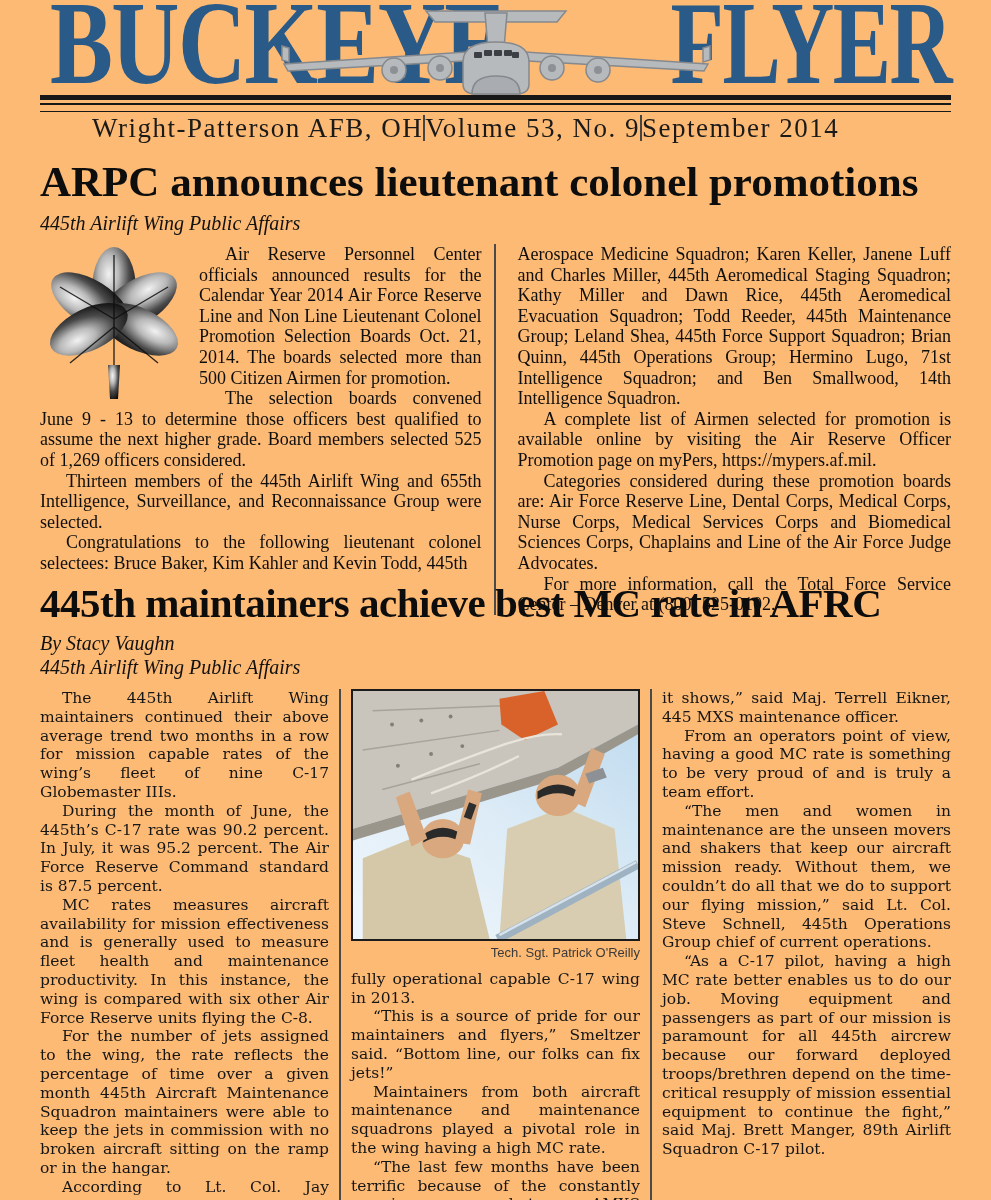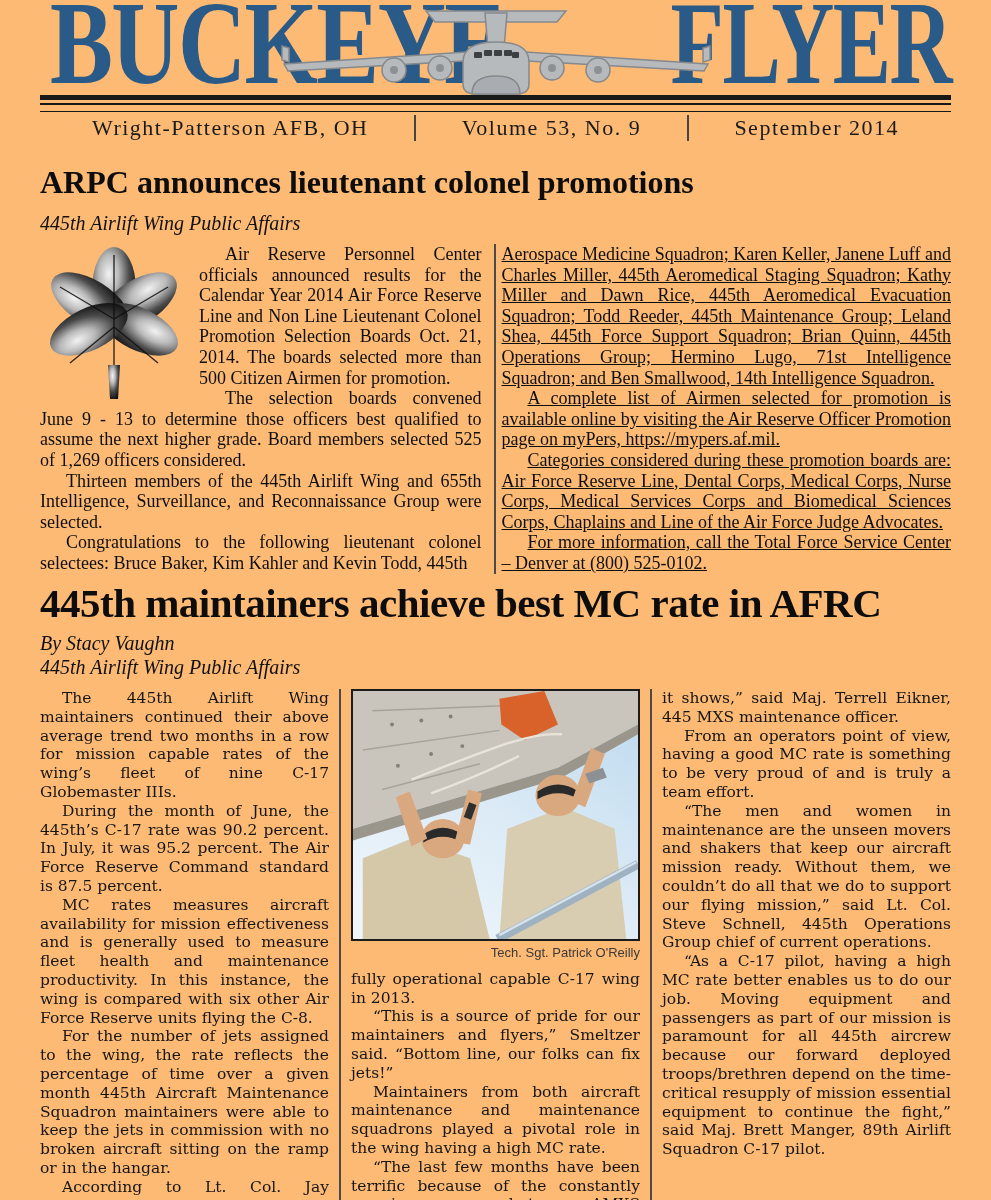--- a/index.html
+++ b/index.html
@@ -26,48 +26,48 @@
   .word-flyer  { right:40px; transform:scaleX(0.74); transform-origin:right top; letter-spacing:-2px; }
   .c17-holder { position:absolute; left:50%; top:2px; transform:translateX(-50%); z-index:3; }
 
   .rule-stack { position:absolute; top:95px; left:40px; right:40px; }
   .rule-thick { height:5px; background:#181818; }
   .rule-mid   { height:2px; background:#181818; margin-top:3px; }
   .rule-thin  { height:1px; background:#181818; margin-top:6px; }
 
   .dateline {
     position:absolute; top:113px; left:40px; right:40px; height:30px;
-    display:flex; align-items:center; justify-content:space-between;
+    display:flex; align-items:center; justify-content:flex-start;
     padding:0 52px;
-    font-family:"Liberation Serif", serif; font-size:22px; letter-spacing:1.5px; color:#1a1a1a;
+    font-family:"Liberation Serif", serif; font-size:27px; letter-spacing:1.5px; color:#1a1a1a;
     white-space:nowrap;
   }
   .dateline .sep { width:2px; height:26px; background:#444; }
 
   
   .article1 { position:absolute; top:160px; left:40px; width:911px; }
   .a1-headline {
     font-family:"Liberation Serif", serif; font-weight:bold;
-    font-size:32px; line-height:44px; color:#0d0d0d;
+    font-size:43px; line-height:44px; color:#0d0d0d;
   }
   .a1-byline {
     margin-top:7px;
     font-family:"Liberation Serif", serif; font-style:italic;
     font-size:20px; line-height:24px; color:#111;
   }
   .a1-cols { display:flex; margin-top:9px; }
   .a1-col {
     width:50%;
     font-family:"Liberation Serif", serif; font-size:18px; line-height:20.6px;
     text-align:justify; color:#0f0f0f;
   }
   .a1-col p { text-indent:26px; }
   .a1-col p.noindent { text-indent:0; }
   .a1-col-left  { padding-right:12px; border-right:2px solid #4a4a4a; }
-  .a1-col-right { padding-left:6px;text-decoration:underline; }
+  .a1-col-right { padding-left:22px; }
   .leaf-float { float:left; width:148px; height:156px; margin:3px 11px 2px 0; }
 
   
   .article2 { position:absolute; top:548px; left:40px; width:911px; }
   .a2-headline {
     font-family:Liberation Serif, serif; font-weight:bold;
     font-size:41px; line-height:46px; letter-spacing:-0.5px; color:#0d0d0d;margin-top:32px;
   }
   .a2-byline {
     margin-top:5px;

